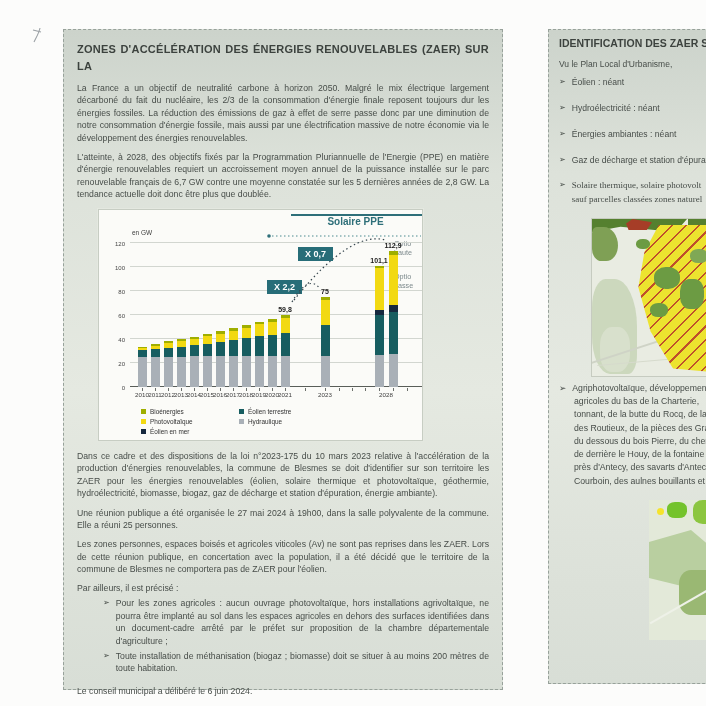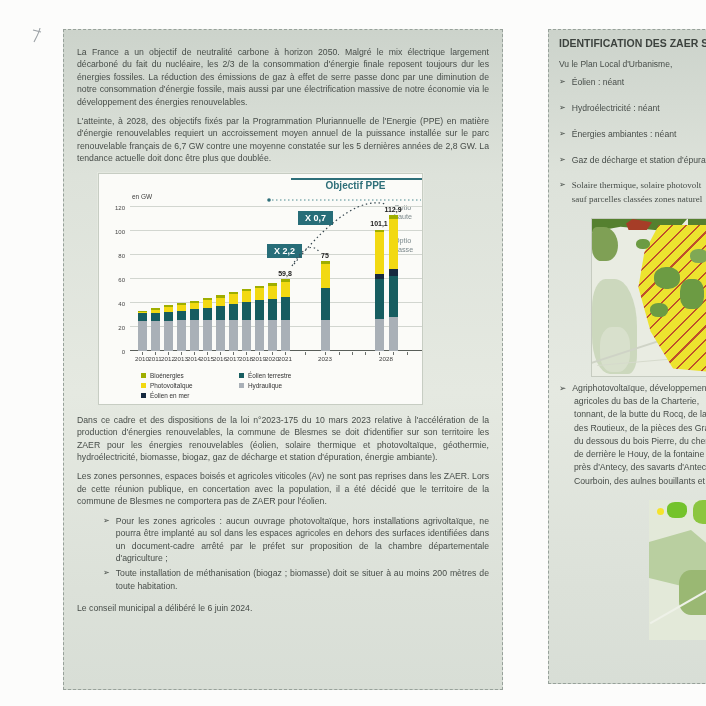--- a/index.html
+++ b/index.html
@@ -75,27 +75,28 @@
 </style>
 </head>
 <body>
 
 <svg id="pencil-mark" width="14" height="18" viewBox="0 0 14 18">
   <path d="M2 4 L10 6 M9 2 C8 7 5 12 3 16" stroke="#9aa0a4" stroke-width="1.1" fill="none"></path>
 </svg>
 
 <div class="panel" id="left-panel">
   <div class="doc-title">
+    <span class="l1">ZONES D'ACCÉLÉRATION DES ÉNERGIES RENOUVELABLES (ZAER) SUR LA</span>
   </div>
   <div class="para">La France a un objectif de neutralité carbone à horizon 2050. Malgré le mix électrique largement décarboné du fait du nucléaire, les 2/3 de la consommation d'énergie finale reposent toujours dur les énergies fossiles. La réduction des émissions de gaz à effet de serre passe donc par une diminution de notre consommation d'énergie fossile, mais aussi par une électrification massive de notre économie via le développement des énergies renouvelables.</div>
   <div class="para">L'atteinte, à 2028, des objectifs fixés par la Programmation Pluriannuelle de l'Energie (PPE) en matière d'énergie renouvelables requiert un accroissement moyen annuel de la puissance installée sur le parc renouvelable français de 6,7 GW contre une moyenne constatée sur les 5 dernières années de 2,8 GW. La tendance actuelle doit donc être plus que doublée.</div>
 
   <div id="chart-card">
     <div id="chart-topline"></div>
-    <div id="chart-title">Objectif PPE</div>
+    <div id="chart-title">Solaire PPE</div>
     <div id="gw-label">en GW</div>
     <div id="chart-plot">
         <div class="ytick" style="bottom: -4px;">0</div>
         <div class="gridline" style="bottom: 24px;"></div>
         <div class="ytick" style="bottom: 20px;">20</div>
         <div class="gridline" style="bottom: 48px;"></div>
         <div class="ytick" style="bottom: 44px;">40</div>
         <div class="gridline" style="bottom: 72px;"></div>
         <div class="ytick" style="bottom: 68px;">60</div>
         <div class="gridline" style="bottom: 96px;"></div>
@@ -270,21 +271,23 @@
       </div>
     <svg id="chart-overlay" width="323" height="230" viewBox="0 0 323 230">
       <circle cx="170" cy="26" r="1.8" fill="#2e6f79"></circle>
       <path d="M173 26 H 322" stroke="#4b8a90" stroke-width="1" fill="none" stroke-dasharray="1.5 2.5"></path>
       <path d="M195 90 C 235 40, 265 24, 286 30" stroke="#37474f" stroke-width="1.2" fill="none" stroke-dasharray="1.5 2.8"></path>
       <path d="M193 92 C 203 74, 214 68, 221 79" stroke="#37474f" stroke-width="1.2" fill="none" stroke-dasharray="1.5 2.8"></path>
     </svg>
   </div>
 
   <div class="para">Dans ce cadre et des dispositions de la loi n°2023-175 du 10 mars 2023 relative à l'accélération de la production d'énergies renouvelables, la commune de Blesmes se doit d'identifier sur son territoire les ZAER pour les énergies renouvelables (éolien, solaire thermique et photovoltaïque, géothermie, hydroélectricité, biomasse, biogaz, gaz de décharge et station d'épuration, énergie ambiante).</div>
+  <div class="para">Une réunion publique a été organisée le 27 mai 2024 à 19h00, dans la salle polyvalente de la commune. Elle a réuni 25 personnes.</div>
   <div class="para">Les zones personnes, espaces boisés et agricoles viticoles (Av) ne sont pas reprises dans les ZAER. Lors de cette réunion publique, en concertation avec la population, il a été décidé que le territoire de la commune de Blesmes ne comportera pas de ZAER pour l'éolien.</div>
+  <div class="para" style="margin-bottom:2px">Par ailleurs, il est précisé :</div>
   <div class="bullet">
     <span class="arr">➢</span>
     <span>Pour les zones agricoles : aucun ouvrage photovoltaïque, hors installations agrivoltaïque, ne pourra être implanté au sol dans les espaces agricoles en dehors des surfaces identifiées dans un document-cadre arrêté par le préfet sur proposition de la chambre départementale d'agriculture ;</span>
   </div>
   <div class="bullet">
     <span class="arr">➢</span>
     <span>Toute installation de méthanisation (biogaz ; biomasse) doit se situer à au moins 200 mètres de toute habitation.</span>
   </div>
   <div class="footer-line">Le conseil municipal a délibéré le 6 juin 2024.</div>
 </div>

